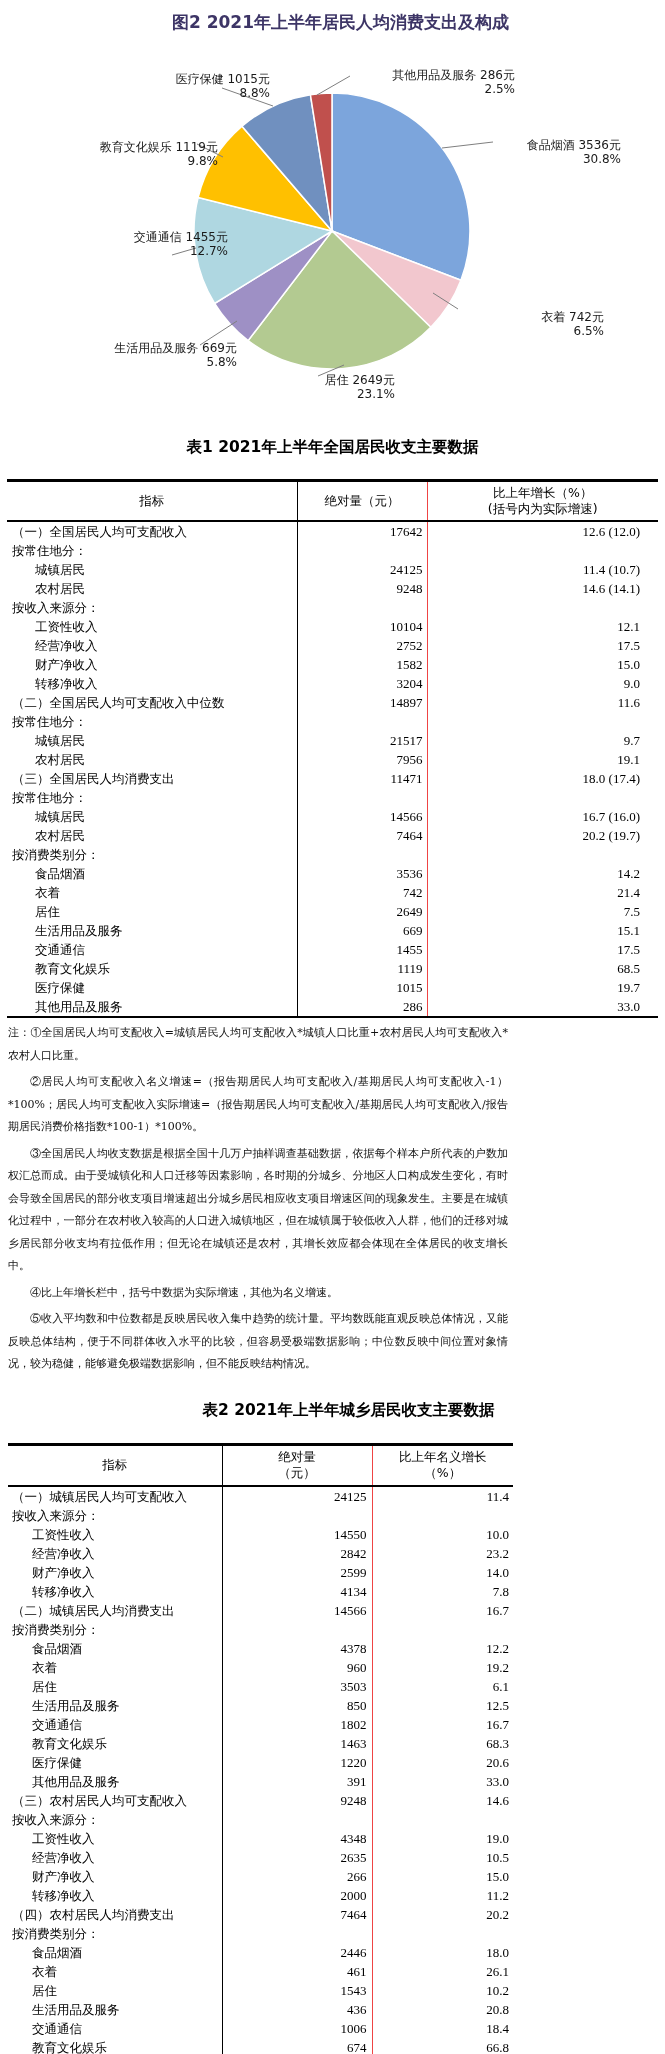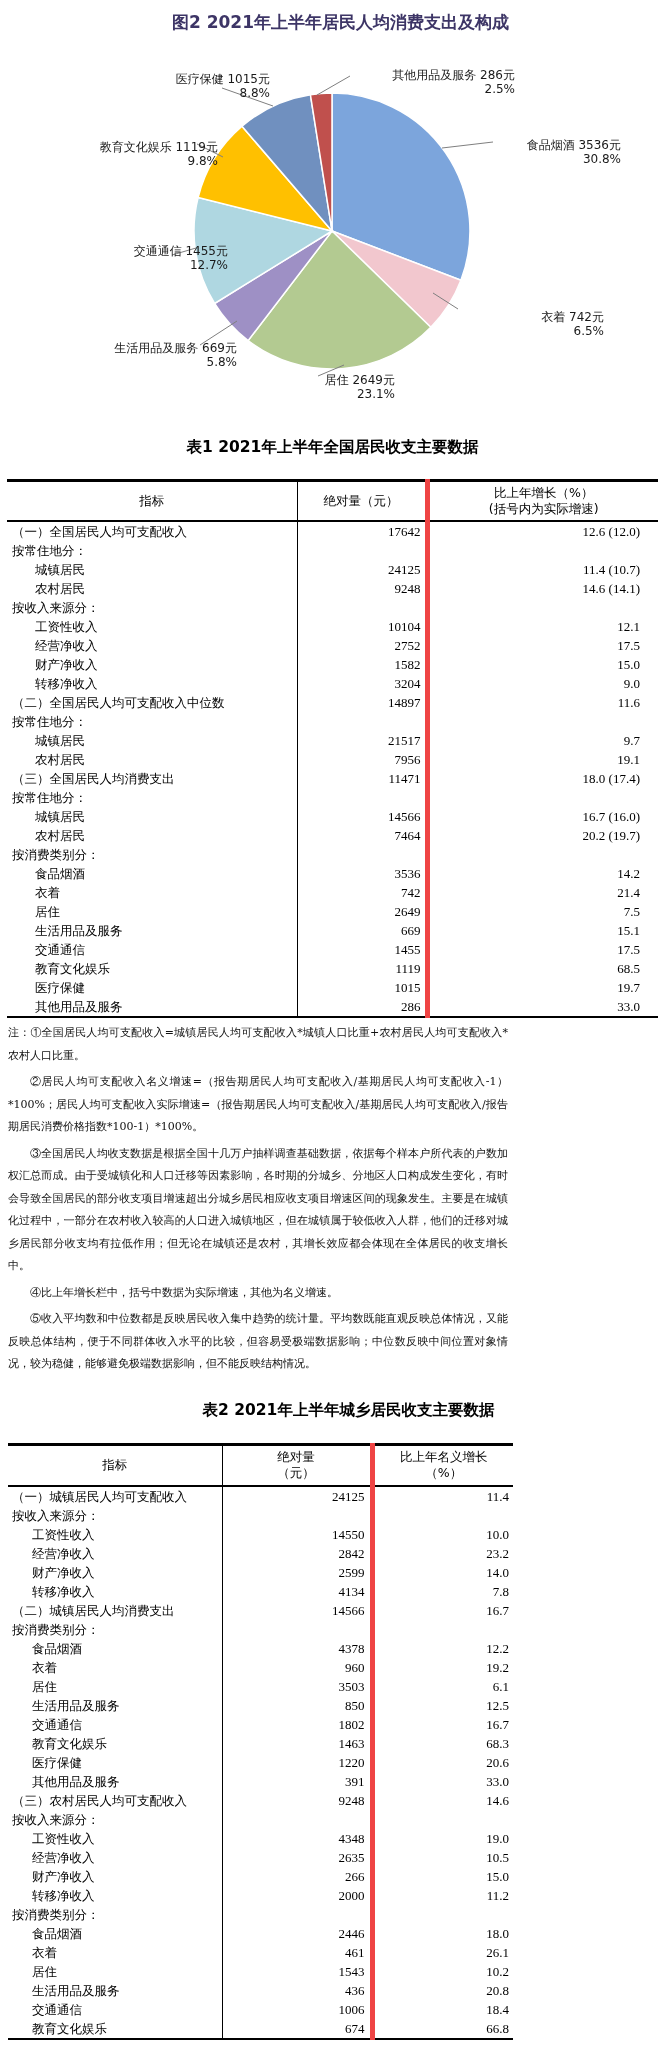--- a/index.html
+++ b/index.html
@@ -14,21 +14,21 @@
   .leader{fill:none;stroke:#7f7f7f;stroke-width:1;}
   .table-title{margin:22px 0 0 0;text-align:center;font-size:15.5px;line-height:20px;
        font-weight:bold;color:#000;}
   table.data-table{border-collapse:collapse;table-layout:fixed;margin-top:22px;
        font-size:12.5px;color:#000;}
   table.t1{margin-left:7px;width:651px;}
   table.t2{margin-left:8px;width:505px;}
   table.data-table th{font-weight:normal;text-align:center;vertical-align:middle;
        border-top:3px solid #000;border-bottom:2px solid #000;height:36px;line-height:16px;padding:1px 0;}
   table.t2 th{height:37px;}
-  table.data-table th.mid,table.data-table td.mid{border-left:1px solid #000;border-right:5px solid #ef4444;}
+  table.data-table th.mid,table.data-table td.mid{border-left:1px solid #000;border-right:1px solid #ef4444;}
   table.data-table td{height:19px;line-height:19px;padding:0;white-space:nowrap;overflow:hidden;}
   table.data-table tr:last-child td{border-bottom:2px solid #000;}
   td.c-label.ind0{padding-left:5px;}
   td.c-label.ind1{padding-left:28px;}
   table.t2 td.c-label.ind0{padding-left:4px;}
   table.t2 td.c-label.ind1{padding-left:24px;}
   td.c-num{text-align:right;font-family:"Liberation Serif","DejaVu Serif",serif;font-size:13px;}
   table.t1 td.c-abs{padding-right:4px;}
   table.t1 td.c-growth{padding-right:18px;}
   table.t2 td.c-abs{padding-right:5px;}
@@ -77,21 +77,21 @@
     <span>6.5%</span>
   </div>
   <div class="pie-label" style="left:195px;top:333px;width:200px">
     <span>居住 2649元</span>
     <span>23.1%</span>
   </div>
   <div class="pie-label" style="left:37px;top:301px;width:200px">
     <span>生活用品及服务 669元</span>
     <span>5.8%</span>
   </div>
-  <div class="pie-label" style="left:28px;top:204px;width:200px">
+  <div class="pie-label" style="left:28px;top:190px;width:200px">
     <span>交通通信 1455元</span>
     <span>12.7%</span>
   </div>
   <div class="pie-label" style="left:18px;top:100px;width:200px">
     <span>教育文化娱乐 1119元</span>
     <span>9.8%</span>
   </div>
   <div class="pie-label" style="left:70px;top:32px;width:200px">
     <span>医疗保健 1015元</span>
     <span>8.8%</span>
@@ -388,20 +388,25 @@
         <td class="c-label ind1">财产净收入</td>
         <td class="c-num c-abs mid">266</td>
         <td class="c-num c-growth">15.0</td>
       </tr>
       <tr>
         <td class="c-label ind1">转移净收入</td>
         <td class="c-num c-abs mid">2000</td>
         <td class="c-num c-growth">11.2</td>
       </tr>
       <tr>
+        <td class="c-label ind0">（四）农村居民人均消费支出</td>
+        <td class="c-num c-abs mid">7464</td>
+        <td class="c-num c-growth">20.2</td>
+      </tr>
+      <tr>
         <td class="c-label ind0">按消费类别分：</td>
         <td class="c-num c-abs mid"></td>
         <td class="c-num c-growth"></td>
       </tr>
       <tr>
         <td class="c-label ind1">食品烟酒</td>
         <td class="c-num c-abs mid">2446</td>
         <td class="c-num c-growth">18.0</td>
       </tr>
       <tr>

